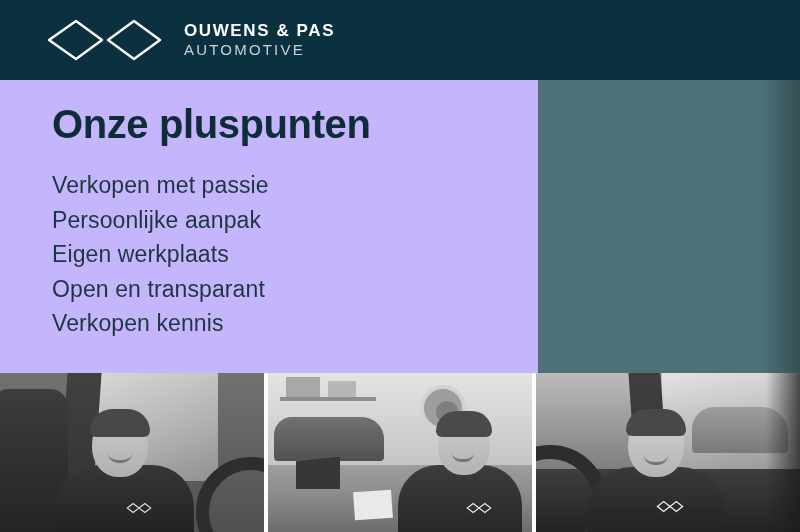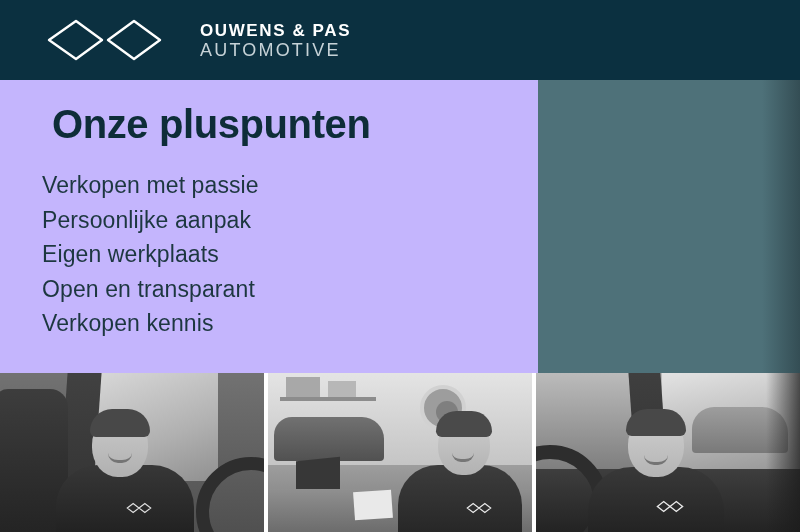--- a/index.html
+++ b/index.html
@@ -21,34 +21,34 @@
     width: 800px; height: 80px;
     background: #0b3040;
     display: flex; align-items: center;
   }
   .logo-mark {
     margin-left: 46px;
     width: 118px; height: 50px;
     display: block;
   }
   .logo-text {
-    margin-left: 36px;
+    margin-left: 20px;
     display: flex; flex-direction: column;
     justify-content: space-between;
     color: #ffffff;
   }
   .logo-title {
     font-size: 17px;
     letter-spacing: 1.6px;
     font-weight: 700;
     line-height: 20px;
     color: #ffffff;
   }
   .logo-sub {
-    font-size: 18px;
+    font-size: 15px;
     letter-spacing: 2.2px;
     line-height: 18px;
     color: #c6d2d7;
     font-weight: 400;
   }
 
   
   .body-area {
     position: absolute;
     top: 80px; left: 0;
@@ -77,21 +77,21 @@
     left: 52px; top: 22px;
     font-size: 40px;
     font-weight: 700;
     color: #0e2d38;
     letter-spacing: -0.4px;
     white-space: nowrap;
   }
 
   .bullets {
     position: absolute;
-    left: 42px; top: 88px;
+    left: 52px; top: 88px;
     list-style: none;
   }
   .bullets li {
     font-size: 23px;
     line-height: 34.5px;
     color: #1d3740;
     font-weight: 400;
     letter-spacing: 0.1px;
     white-space: nowrap;
   }

